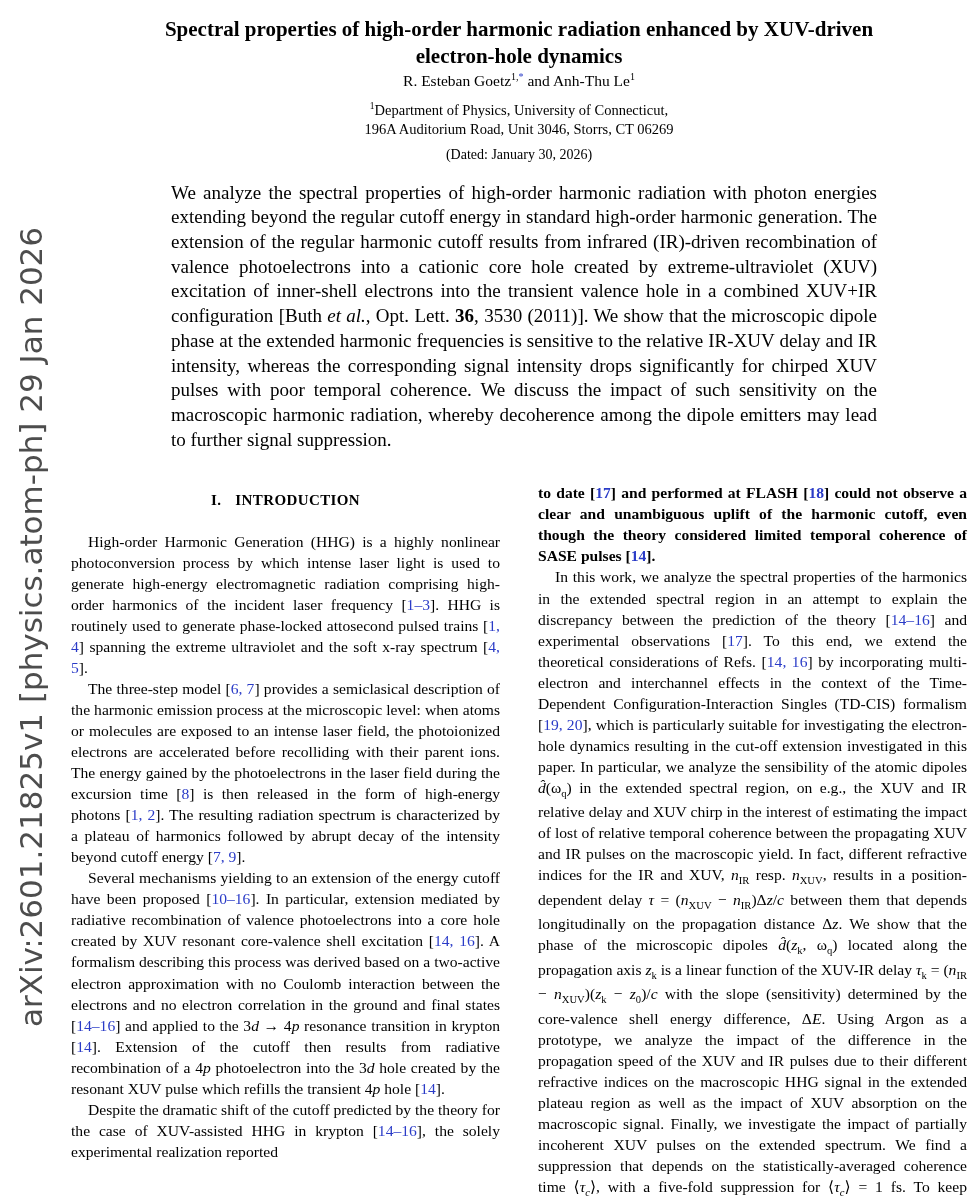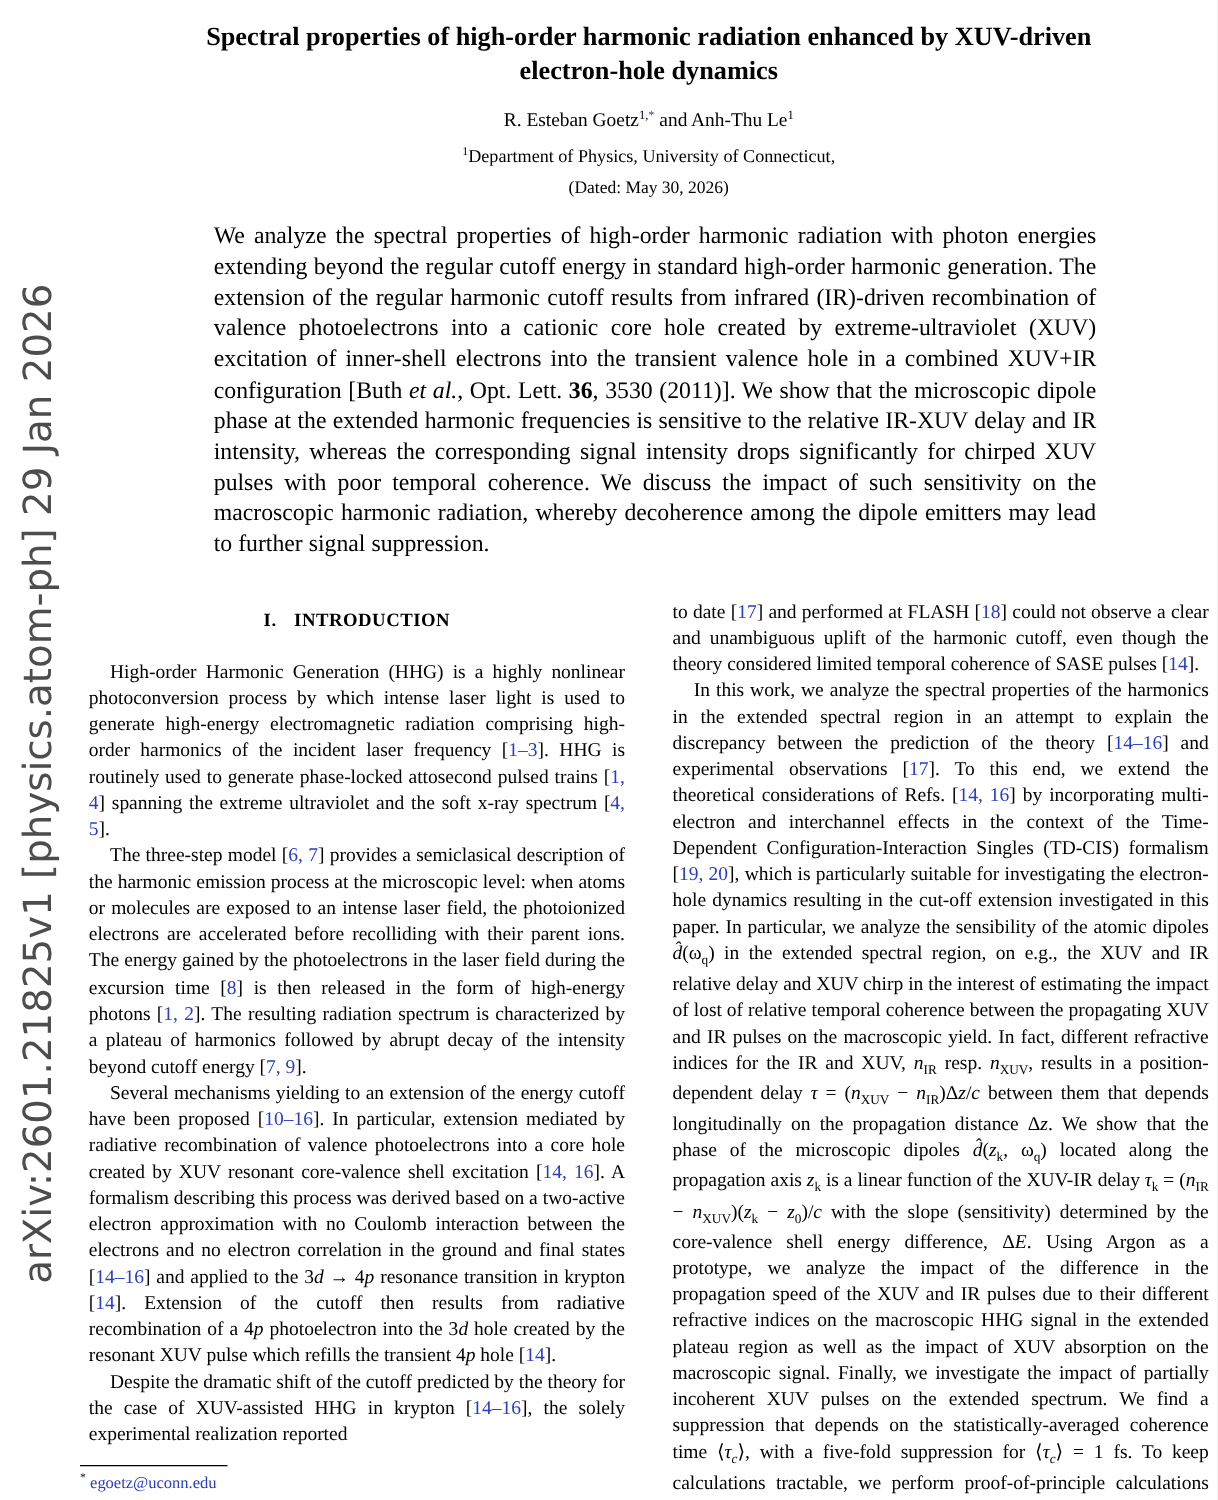--- a/index.html
+++ b/index.html
@@ -33,21 +33,21 @@
     width:896px;
   }
   .title{
     margin:16px 60px 0 60px;
     font-size:21px;
     font-weight:bold;
     text-align:center;
     line-height:1.3;
   }
   .authors{
-    margin-top:16px;
+    margin-top:0;
     text-align:center;
     font-size:15.5px;
     font-family:Liberation Serif, serif;
   }
   .authors sup{ font-size:10px; }
   .authors .star{ color:var(--cite-color); text-decoration:none; cursor:pointer; }
   .affiliation{
     margin-top:10px;
     text-align:center;
     font-size:14.5px;
@@ -82,21 +82,21 @@
     font-weight:bold;
     font-size:15px;
     margin:8px 0 20px 0;
     letter-spacing:0.4px;
   }
   .section-heading .sec-num{ margin-right:14px; }
   .para{
     margin:0;
     text-indent:17px;
   }
-  .para.noindent{ text-indent:0; }
+  .para.noindent{ text-indent:0;font-weight:bold; }
   .para sub, .abstract sub{ font-size:0.68em; }
   .cite{ color:var(--cite-color); cursor:pointer; }
   .footnote{
     position:absolute;
     left:64px; bottom:6px;
     width:437px;
     font-size:13.2px;
   }
   .footnote-rule{
     width:118px;
@@ -117,23 +117,24 @@
   <div class="arxiv-banner">arXiv:2601.21825v1 [physics.atom-ph] 29 Jan 2026</div>
 
   <div class="content">
 
     <h1 class="title">Spectral properties of high-order harmonic radiation enhanced by XUV-driven electron-hole dynamics</h1>
 
     <div class="authors"><span>R. Esteban Goetz</span><sup><span>1,</span><a class="star">*</a></sup><span> and </span><span>Anh-Thu Le</span><sup>1</sup></div>
 
     <div class="affiliation">
       <div><sup>1</sup><span>Department of Physics, University of Connecticut,</span></div>
+      <div>196A Auditorium Road, Unit 3046, Storrs, CT 06269</div>
     </div>
 
-    <div class="date">(Dated: May 30, 2026)</div>
+    <div class="date">(Dated: January 30, 2026)</div>
 
     <div class="abstract">We analyze the spectral properties of high-order harmonic radiation with photon energies extending beyond the regular cutoff energy in standard high-order harmonic generation. The extension of the regular harmonic cutoff results from infrared (IR)-driven recombination of valence photoelectrons into a cationic core hole created by extreme-ultraviolet (XUV) excitation of inner-shell electrons into the transient valence hole in a combined XUV+IR configuration [Buth <i>et al.</i>, Opt. Lett. <b>36</b>, 3530 (2011)]. We show that the microscopic dipole phase at the extended harmonic frequencies is sensitive to the relative IR-XUV delay and IR intensity, whereas the corresponding signal intensity drops significantly for chirped XUV pulses with poor temporal coherence. We discuss the impact of such sensitivity on the macroscopic harmonic radiation, whereby decoherence among the dipole emitters may lead to further signal suppression.</div>
 
     <div class="columns">
 
       <div class="col">
         <div class="section-heading">
           <span class="sec-num">I.</span><span>INTRODUCTION</span>
         </div>
         <p class="para">High-order Harmonic Generation (HHG) is a highly nonlinear photoconversion process by which intense laser light is used to generate high-energy electromagnetic radiation comprising high-order harmonics of the incident laser frequency [<span class="cite">1–3</span>]. HHG is routinely used to generate phase-locked attosecond pulsed trains [<span class="cite">1, 4</span>] spanning the extreme ultraviolet and the soft x-ray spectrum [<span class="cite">4, 5</span>].</p>
@@ -144,19 +145,14 @@
 
       <div class="col">
         <p class="para noindent">to date [<span class="cite">17</span>] and performed at FLASH [<span class="cite">18</span>] could not observe a clear and unambiguous uplift of the harmonic cutoff, even though the theory considered limited temporal coherence of SASE pulses [<span class="cite">14</span>].</p>
         <p class="para">In this work, we analyze the spectral properties of the harmonics in the extended spectral region in an attempt to explain the discrepancy between the prediction of the theory [<span class="cite">14–16</span>] and experimental observations [<span class="cite">17</span>]. To this end, we extend the theoretical considerations of Refs. [<span class="cite">14, 16</span>] by incorporating multi-electron and interchannel effects in the context of the Time-Dependent Configuration-Interaction Singles (TD-CIS) formalism [<span class="cite">19, 20</span>], which is particularly suitable for investigating the electron-hole dynamics resulting in the cut-off extension investigated in this paper. In particular, we analyze the sensibility of the atomic dipoles <i>d̂</i>(ω<sub>q</sub>) in the extended spectral region, on e.g., the XUV and IR relative delay and XUV chirp in the interest of estimating the impact of lost of relative temporal coherence between the propagating XUV and IR pulses on the macroscopic yield. In fact, different refractive indices for the IR and XUV, <i>n</i><sub>IR</sub> resp. <i>n</i><sub>XUV</sub>, results in a position-dependent delay <i>τ</i> = (<i>n</i><sub>XUV</sub> − <i>n</i><sub>IR</sub>)Δ<i>z</i>/<i>c</i> between them that depends longitudinally on the propagation distance Δ<i>z</i>. We show that the phase of the microscopic dipoles <i>d̂</i>(<i>z</i><sub>k</sub>, ω<sub>q</sub>) located along the propagation axis <i>z</i><sub>k</sub> is a linear function of the XUV-IR delay <i>τ</i><sub>k</sub> = (<i>n</i><sub>IR</sub> − <i>n</i><sub>XUV</sub>)(<i>z</i><sub>k</sub> − <i>z</i><sub>0</sub>)/<i>c</i> with the slope (sensitivity) determined by the core-valence shell energy difference, Δ<i>E</i>. Using Argon as a prototype, we analyze the impact of the difference in the propagation speed of the XUV and IR pulses due to their different refractive indices on the macroscopic HHG signal in the extended plateau region as well as the impact of XUV absorption on the macroscopic signal. Finally, we investigate the impact of partially incoherent XUV pulses on the extended spectrum. We find a suppression that depends on the statistically-averaged coherence time ⟨<i>τ<sub>c</sub></i>⟩, with a five-fold suppression for ⟨<i>τ<sub>c</sub></i>⟩ = 1 fs. To keep calculations tractable, we perform proof-of-principle calculations for</p>
       </div>
 
     </div>
 
   </div>
 
-  <div class="footnote">
-    <div class="footnote-rule"></div>
-    <sup>*</sup>
-    <a class="email">egoetz@uconn.edu</a>
-  </div>
 
 </div>
 
 </body></html>

